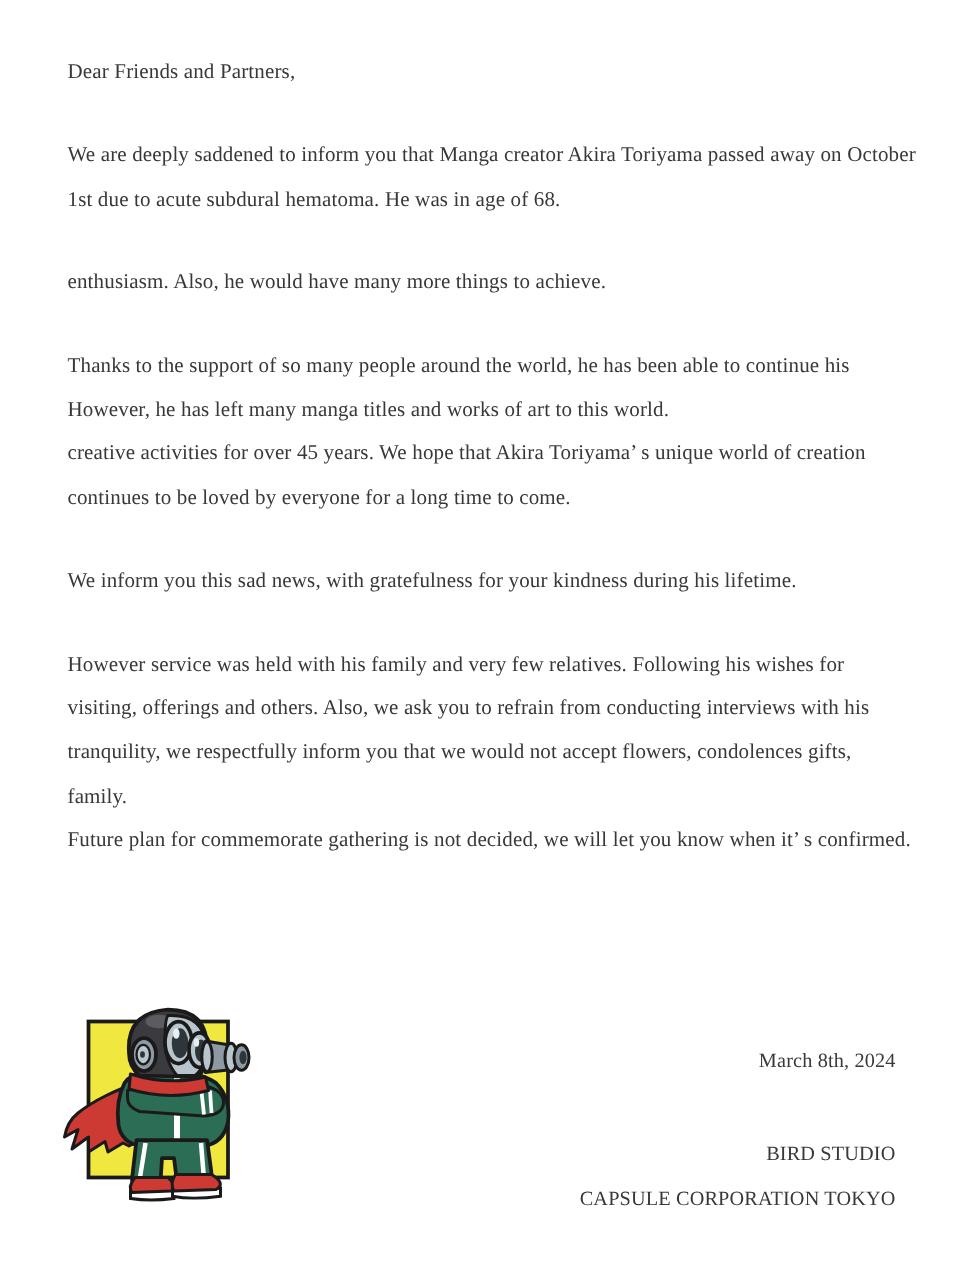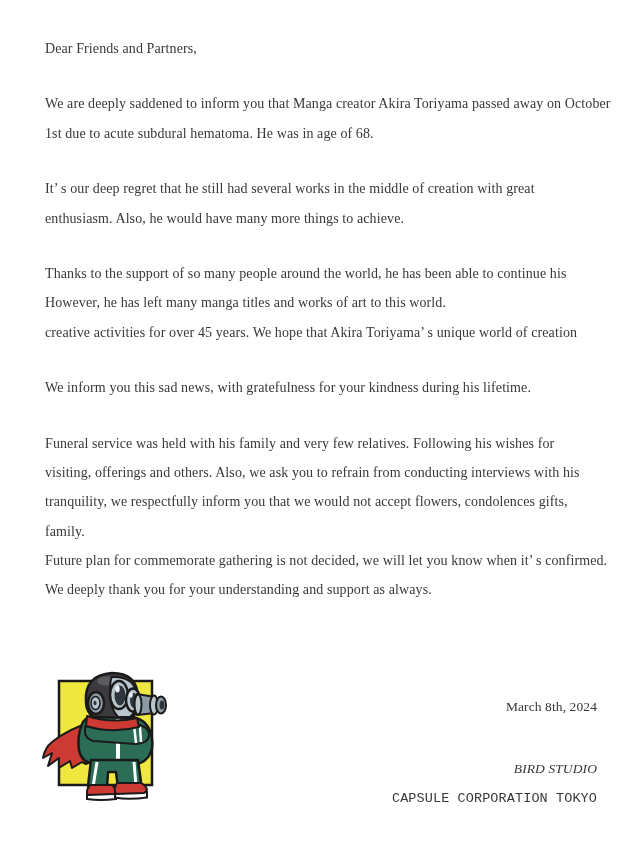--- a/index.html
+++ b/index.html
@@ -30,60 +30,59 @@
   .footer-date, .sig-line {
     position: absolute;
     right: 43px;
     font-size: 13.5px;
     letter-spacing: 0.1px;
     line-height: 16px;
     text-align: center;
     white-space: nowrap;
   }
   .footer-date { top: 699px; }
-  .sig-bird { top: 761px; font-style: italic; }
-  .sig-capsule { top: 791px; font-family: Liberation Mono, monospace; }
+  .sig-bird { top: 761px; }
+  .sig-capsule { top: 791px; }
   .illustration {
     position: absolute;
     left: 40px;
     top: 660px;
     width: 140px;
     height: 150px;
   }
 </style>
 </head>
 <body>
 
 <div class="letter">
   <div class="para">
     <div class="line">Dear Friends and Partners,</div>
   </div>
   <div class="para">
     <div class="line">We are deeply saddened to inform you that Manga creator Akira Toriyama passed away on October</div>
     <div class="line">1st due to acute subdural hematoma. He was in age of 68.</div>
   </div>
   <div class="para">
-    <div class="line">It’ s our deep regret that he still had several works in the middle of creation with great</div>
     <div class="line">enthusiasm. Also, he would have many more things to achieve.</div>
   </div>
   <div class="para">
     <div class="line">Thanks to the support of so many people around the world, he has been able to continue his</div>
     <div class="line">However, he has left many manga titles and works of art to this world.</div>
     <div class="line">creative activities for over 45 years. We hope that Akira Toriyama’ s unique world of creation</div>
+    <div class="line">continues to be loved by everyone for a long time to come.</div>
   </div>
   <div class="para">
     <div class="line">We inform you this sad news, with gratefulness for your kindness during his lifetime.</div>
   </div>
   <div class="para">
-    <div class="line">Funeral service was held with his family and very few relatives. Following his wishes for</div>
+    <div class="line">However service was held with his family and very few relatives. Following his wishes for</div>
     <div class="line">visiting, offerings and others. Also, we ask you to refrain from conducting interviews with his</div>
     <div class="line">tranquility, we respectfully inform you that we would not accept flowers, condolences gifts,</div>
     <div class="line">family.</div>
     <div class="line">Future plan for commemorate gathering is not decided, we will let you know when it’ s confirmed.</div>
-    <div class="line">We deeply thank you for your understanding and support as always.</div>
   </div>
 </div>
 
 <div class="footer-date">March 8th, 2024</div>
 <div class="sig-line sig-bird">BIRD STUDIO</div>
 <div class="sig-line sig-capsule">CAPSULE CORPORATION TOKYO</div>
 
 <svg class="illustration" viewBox="0 0 140 150" xmlns="http://www.w3.org/2000/svg">
 
   <rect x="19" y="21" width="93" height="104" stroke="#1a1a1a" stroke-width="2.5" fill="#f0e83f"></rect>

